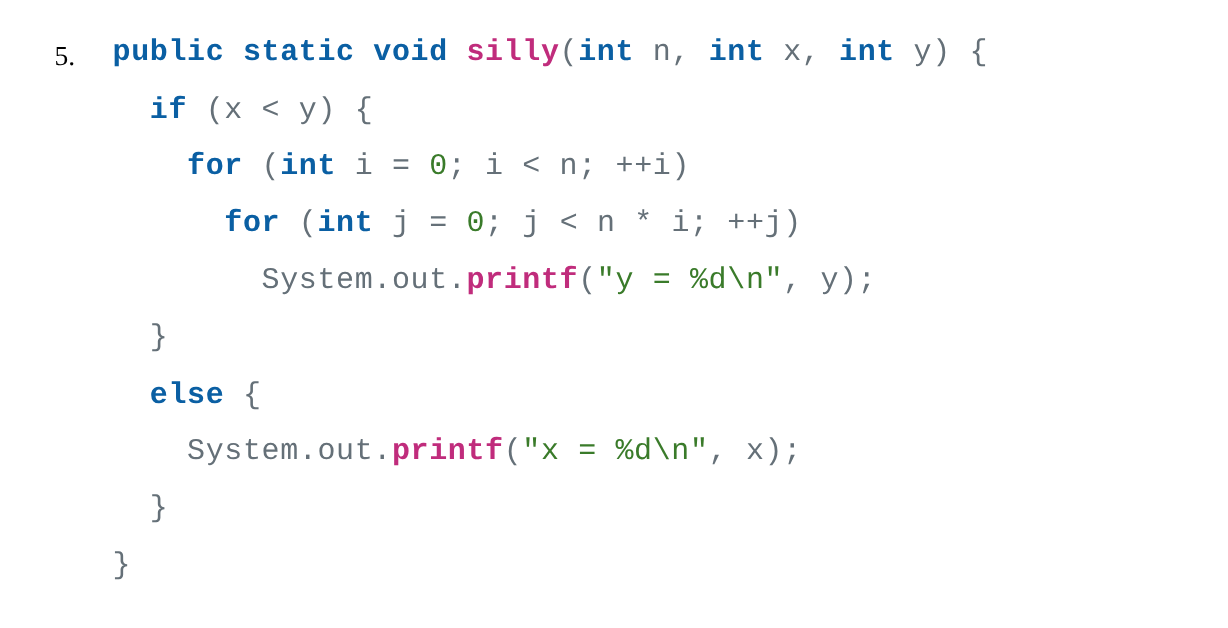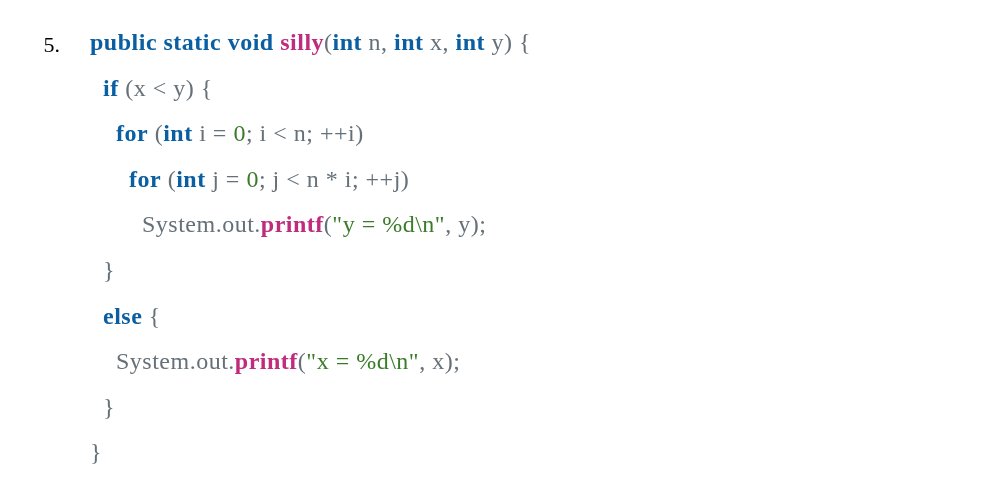--- a/index.html
+++ b/index.html
@@ -26,21 +26,20 @@
       font-size: 22px;
       color: #000000;
       margin-right: 30px;
       margin-top: 4px;
       width: 30px;
       text-align: right;
     }
     .code {
       white-space: pre;
       letter-spacing: 0.5px;
-      font-family: Liberation Serif, serif;
     }
     .kw {
       color: #0a5fa3;
       font-weight: bold;
     }
     .plain {
       color: #657078;
     }
     .func {
       color: #c02c7c;

